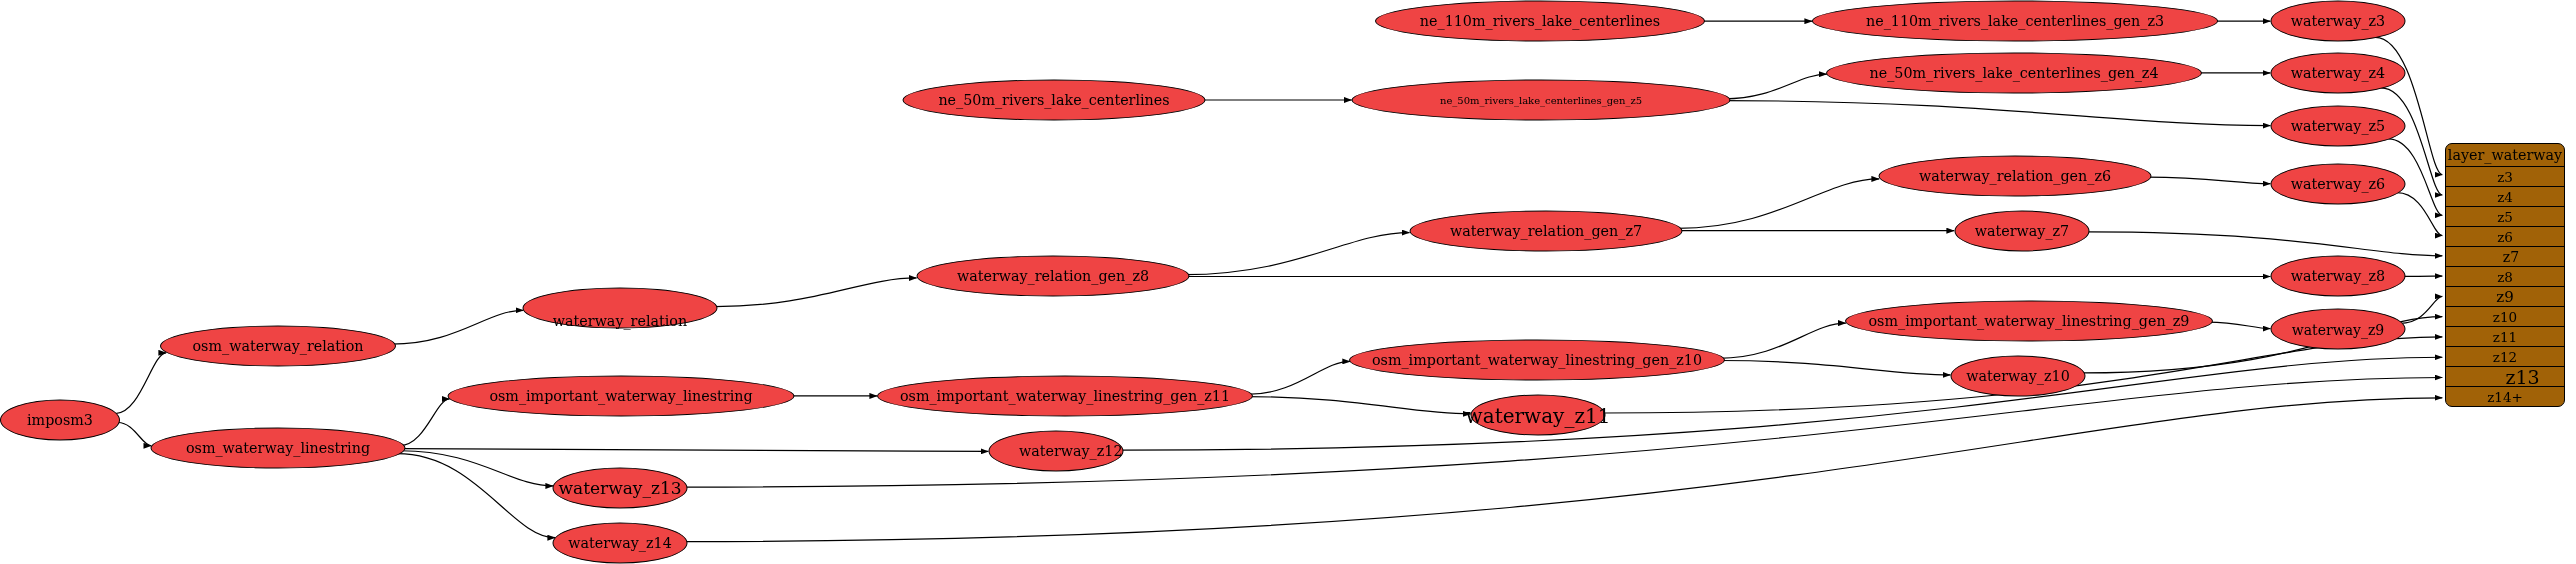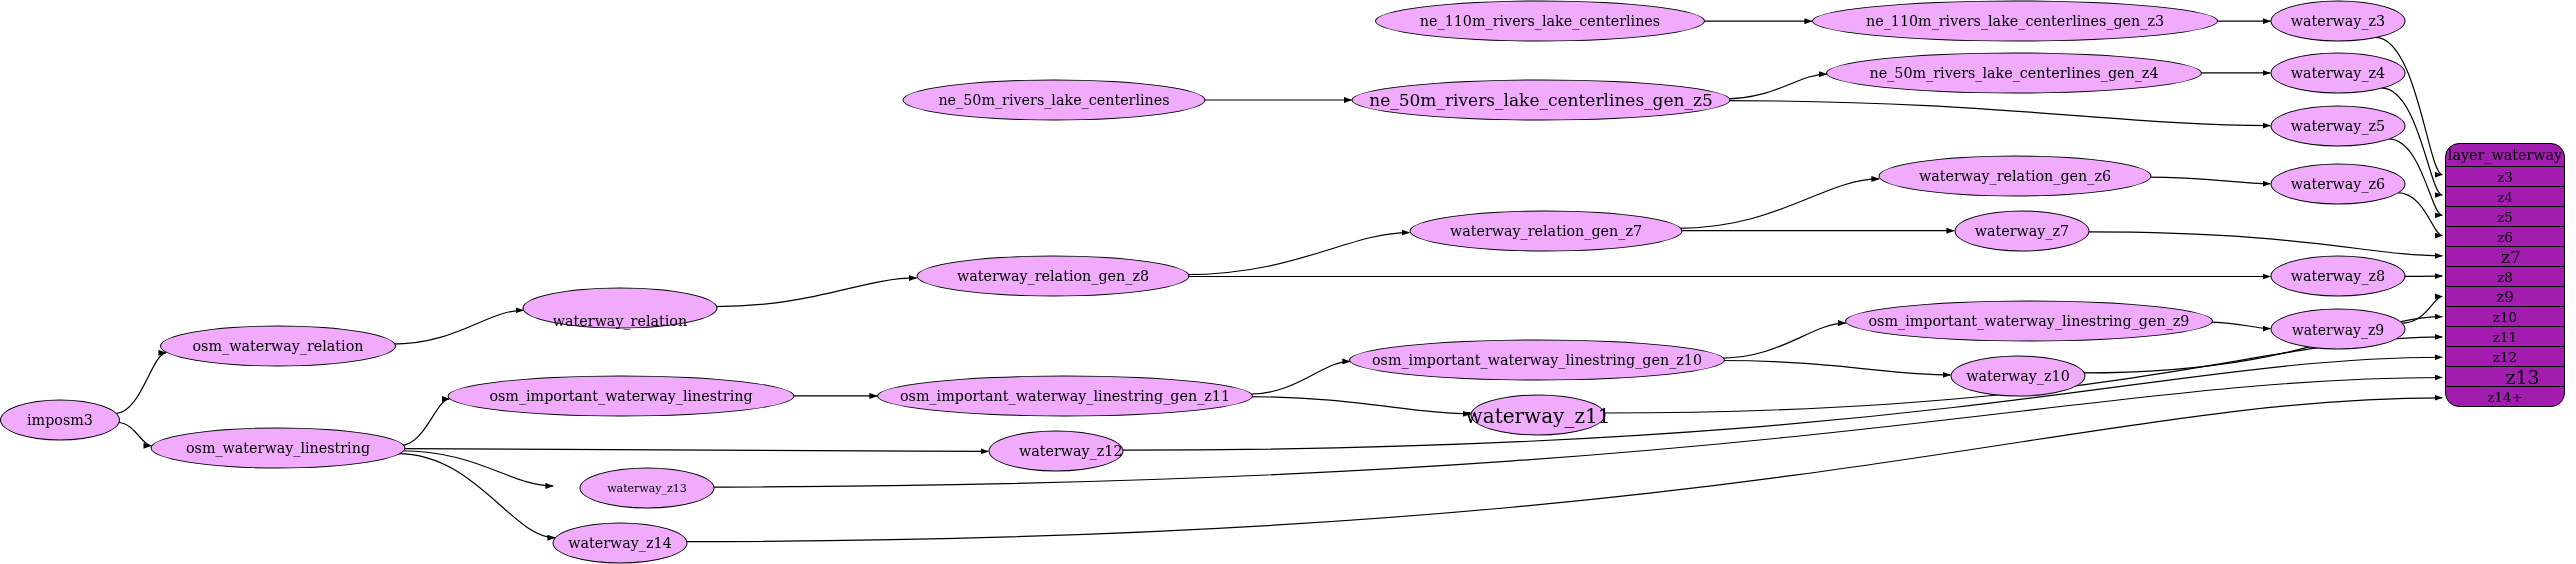--- a/index.html
+++ b/index.html
@@ -1,25 +1,25 @@
 <!DOCTYPE html>
 <html style="font-size:12px"><head>
 <meta charset="utf-8">
 <style>
   html,body{margin:0;padding:0;background:#ffffff;}
   #stage{position:relative;width:2576px;height:565px;background:#ffffff;
          font-family:"DejaVu Serif","Liberation Serif",serif;overflow:hidden;}
   #edges{position:absolute;left:0;top:0;width:2576px;height:565px;}
   .node{position:absolute;display:flex;align-items:center;justify-content:center;
         transform:translate(-50%,-50%);box-sizing:border-box;}
-  .ellipse{border:1.2px solid #000;border-radius:50%;background:#f0abfc;color:#000;
+  .ellipse{border:1.2px solid #000;border-radius:50%;background:#ef4444;color:#000;
            white-space:nowrap;}
   .ellipse span{display:block;line-height:1;}
   .tbl{position:absolute;transform:translate(-50%,-50%);border:1.2px solid #000;
-       border-radius:14px;background:#a21caf;overflow:hidden;box-sizing:border-box;}
+       border-radius:7px;background:#a16207;overflow:hidden;box-sizing:border-box;}
   .tbl .row{border-top:1.2px solid #000;text-align:center;color:#000;
             display:flex;align-items:center;justify-content:center;box-sizing:border-box;}
   .tbl .row.hdr{border-top:none;}
 </style>
 </head>
 <body>
 
 <div id="stage">
   <svg id="edges" viewBox="0 0 3430 752" xmlns="http://www.w3.org/2000/svg">
     <defs>
@@ -104,21 +104,21 @@
       </div>
       <div class="node ellipse" style="left: 1540px; top: 21px; width: 330px; height: 41px; font-size: 14.3px;">
         <span>ne_110m_rivers_lake_centerlines</span>
       </div>
       <div class="node ellipse" style="left: 2015px; top: 21px; width: 406px; height: 41px; font-size: 14.3px;">
         <span>ne_110m_rivers_lake_centerlines_gen_z3</span>
       </div>
       <div class="node ellipse" style="left: 1054px; top: 100px; width: 303px; height: 41px; font-size: 14.3px;">
         <span>ne_50m_rivers_lake_centerlines</span>
       </div>
-      <div class="node ellipse" style="left: 1541px; top: 100px; width: 379px; height: 41px; font-size: 17px;">
+      <div class="node ellipse" style="left: 1541px; top: 100px; width: 379px; height: 41px; font-size: 10px;">
         <span>ne_50m_rivers_lake_centerlines_gen_z5</span>
       </div>
       <div class="node ellipse" style="left: 2014px; top: 73px; width: 376px; height: 41px; font-size: 14.3px;">
         <span>ne_50m_rivers_lake_centerlines_gen_z4</span>
       </div>
       <div class="node ellipse" style="left: 2338px; top: 21px; width: 135px; height: 41px; font-size: 14.3px;">
         <span>waterway_z3</span>
       </div>
       <div class="node ellipse" style="left: 2338px; top: 73px; width: 135px; height: 41px; font-size: 14.3px;">
         <span>waterway_z4</span>
@@ -140,21 +140,21 @@
       </div>
       <div class="node ellipse" style="left: 2018px; top: 376px; width: 135px; height: 41px; font-size: 14.3px;">
         <span>waterway_z10</span>
       </div>
       <div class="node ellipse" style="left: 1538px; top: 415px; width: 135px; height: 41px; font-size: 20px;">
         <span>waterway_z11</span>
       </div>
       <div class="node ellipse" style="left: 1056px; top: 451px; width: 135px; height: 41px; font-size: 14.3px; justify-content: flex-end;">
         <span>waterway_z12</span>
       </div>
-      <div class="node ellipse" style="left: 647px; top: 488px; width: 135px; height: 41px; font-size: 11px;">
+      <div class="node ellipse" style="left: 620px; top: 488px; width: 135px; height: 41px; font-size: 17px;">
         <span>waterway_z13</span>
       </div>
       <div class="node ellipse" style="left: 620px; top: 543px; width: 135px; height: 41px; font-size: 14.3px;">
         <span>waterway_z14</span>
       </div>
     </div>
 
   <div class="tbl" id="layer-table" style="left: 2505px; top: 275px; width: 120px;">
       <div class="row hdr" style="height: 22px; font-size: 14.3px;">layer_waterway</div>
       <div class="row" style="height: 20px; font-size: 13.5px;">
@@ -162,21 +162,21 @@
       </div>
       <div class="row" style="height: 20px; font-size: 13.5px;">
         <span>z4</span>
       </div>
       <div class="row" style="height: 20px; font-size: 13.5px;">
         <span>z5</span>
       </div>
       <div class="row" style="height: 20px; font-size: 13.5px;">
         <span>z6</span>
       </div>
-      <div class="row" style="height: 20px; font-size: 17px; padding-left: 12px;">
+      <div class="row" style="height: 20px; font-size: 14px; padding-left: 12px;">
         <span>z7</span>
       </div>
       <div class="row" style="height: 20px; font-size: 13.5px;">
         <span>z8</span>
       </div>
       <div class="row" style="height: 20px; font-size: 15px;">
         <span>z9</span>
       </div>
       <div class="row" style="height: 20px; font-size: 13.5px;">
         <span>z10</span>

